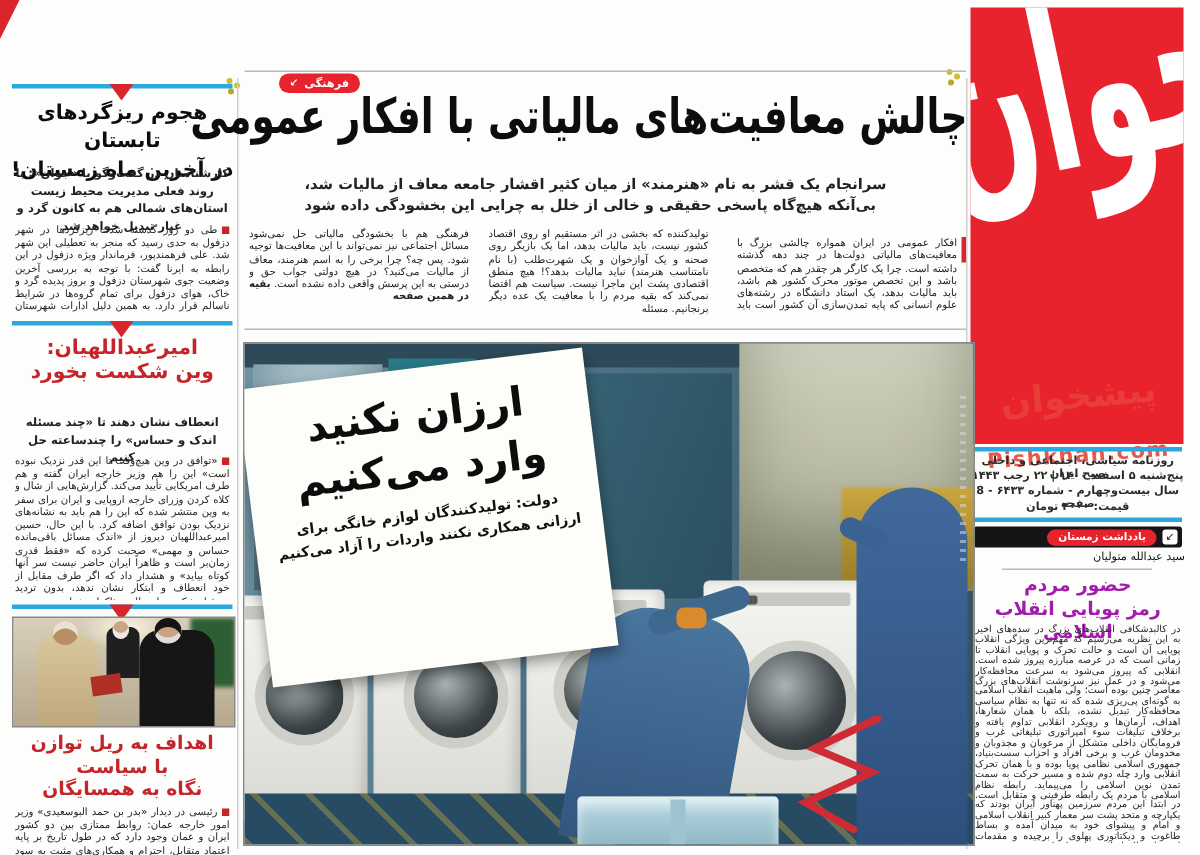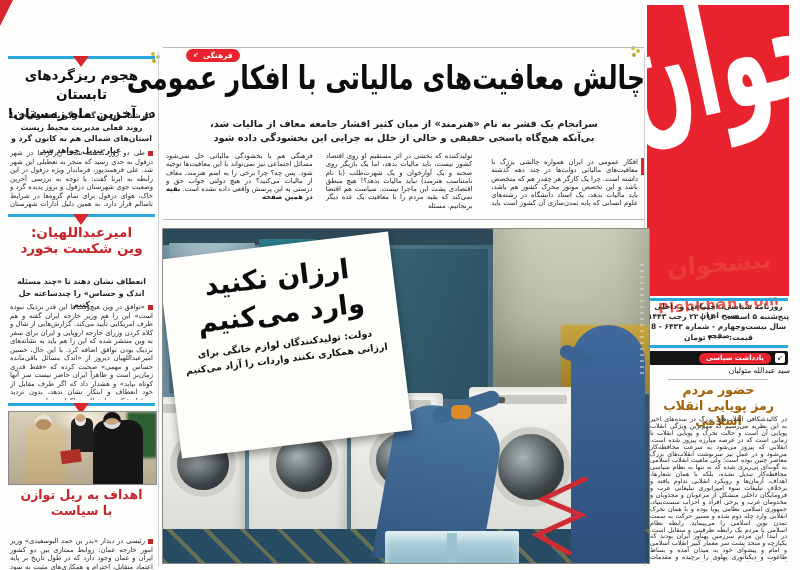--- a/index.html
+++ b/index.html
@@ -24,30 +24,30 @@
          transform:rotate(-4deg);text-align:center;letter-spacing:1px;font-family:"DejaVu Sans",sans-serif;}
   .mast-line{left:647px;width:143px;text-align:center;font-size:7.5px;font-weight:bold;color:#2b2b2b;}
   .note-bar{left:649px;top:351px;width:139px;height:14px;background:#151515;border-radius:2px;
             display:flex;align-items:center;gap:4px;padding:0 3px;box-sizing:border-box;}
   .note-icon{width:10px;height:10px;background:#fff;border-radius:2px;color:#111;font-size:7px;
              line-height:10px;text-align:center;}
   .note-tag{background:#e8232e;color:#fff;font-size:7px;font-weight:bold;border-radius:6px;
             padding:1px 7px;line-height:9px;}
   .author{left:647px;top:366px;width:143px;text-align:right;font-size:7.5px;color:#111;}
   .note-head{left:645px;top:382px;width:147px;text-align:center;font-weight:bold;font-size:12.5px;
-             line-height:15.5px;color:#a16207;}
+             line-height:15.5px;color:#a21caf;}
   .note-body{left:650px;top:416px;width:137px;height:146px;font-size:6.4px;line-height:6.9px;color:#222;}
   
   .kicker{left:186px;top:49px;height:13px;background:#e8232e;border-radius:7px;display:flex;
           align-items:center;gap:4px;padding:0 7px;color:#fff;font-size:7.5px;font-weight:bold;line-height:13px;}
   .ydots{position:absolute;width:4px;height:4px;border-radius:50%;background:#cdbd35;
          box-shadow:5px 3px 0 #cdbd35,1px 7px 0 #b9a82c;}
   .main-head{left:163px;top:63px;width:482px;text-align:center;font-weight:bold;font-size:25px;
              color:#0d0d0d;white-space:nowrap;transform:scale(1,1.3);transform-origin:50% 50%;}
-  .sub-head{left:203px;top:117px;width:402px;text-align:center;font-weight:bold;font-size:9.8px;
+  .sub-head{left:203px;top:117px;width:402px;text-align:left;font-weight:bold;font-size:9.8px;
             line-height:14px;color:#222;}
   .cols{left:166px;top:152px;width:478px;height:62px;display:flex;gap:13px;}
   .col{flex:1;font-size:6.8px;line-height:8.3px;color:#222;}
   
   .photo{left:162px;top:228px;width:486px;height:334px;border:1px solid #8a8a8a;overflow:hidden;
          background:linear-gradient(100deg,#6f93a3,#4f7487 40%,#3f6173 75%,#35505e);}
   .machine{position:absolute;background:linear-gradient(#f5f5f2,#d9d9d4);border-radius:4px;
            box-shadow:inset -4px 0 8px rgba(0,0,0,.15);}
   .door{position:absolute;border-radius:50%;border:7px solid #cfcfc9;
         background:radial-gradient(circle at 38% 35%,#aab4b6,#3c4346 62%,#22282a);}
@@ -90,21 +90,21 @@
 
   <div class="bluerule" style="left:649px;top:298px;width:139px;"></div>
   <div class="abs mast-line" style="top:302px;">روزنامه سیاسی، اجتماعی و داخلی صبح ایران</div>
   <div class="abs mast-line" style="top:312px;">پنج‌شنبه ۵ اسفند ۱۴۰۰ | ۲۲ رجب ۱۴۴۳</div>
   <div class="abs mast-line" style="top:322px;">سال بیست‌وچهارم - شماره ۶۴۳۳ - 8 صفحه</div>
   <div class="abs mast-line" style="top:333px;">قیمت: ۲۰۰۰ تومان</div>
   <div class="bluerule" style="left:649px;top:345px;width:139px;"></div>
 
   <div class="note-bar abs">
     <span class="note-icon">↙</span>
-    <span class="note-tag">یادداشت سیاسی</span>
+    <span class="note-tag">یادداشت زمستان</span>
   </div>
   <div class="abs author">سید عبدالله متولیان</div>
   <div class="hrule" style="left:668px;top:379px;width:100px;"></div>
   <div class="abs note-head">
     <div>حضور مردم</div>
     <div>رمز پویایی انقلاب اسلامی</div>
   </div>
   <div class="abs note-body just">
     <span>در کالبدشکافی انقلاب‌های بزرگ در سده‌های اخیر به این نظریه می‌رسیم که مهم‌ترین ویژگی انقلاب پویایی آن است و حالت تحرک و پویایی انقلاب تا زمانی است که در عرصه مبارزه پیروز شده است. انقلابی که پیروز می‌شود به سرعت محافظه‌کار می‌شود و در عمل نیز سرنوشت انقلاب‌های بزرگ معاصر چنین بوده است؛ ولی ماهیت انقلاب اسلامی به گونه‌ای پی‌ریزی شده که نه تنها به نظام سیاسی محافظه‌کار تبدیل نشده، بلکه با همان شعارها، اهداف، آرمان‌ها و رویکرد انقلابی تداوم یافته و برخلاف تبلیغات سوء امپراتوری تبلیغاتی غرب و فرومایگان داخلی متشکل از مرعوبان و مجذوبان و مخدومان غرب و برخی افراد و احزاب سست‌بنیاد، جمهوری اسلامی نظامی پویا بوده و با همان تحرک انقلابی وارد چله دوم شده و مسیر حرکت به سمت تمدن نوین اسلامی را می‌پیماید. رابطه نظام اسلامی با مردم یک رابطه طرفینی و متقابل است. در ابتدا این مردم سرزمین پهناور ایران بودند که یکپارچه و متحد پشت سر معمار کبیر انقلاب اسلامی و امام و پیشوای خود به میدان آمده و بساط طاغوت و دیکتاتوری پهلوی را برچیده و مقدمات استقرار نظام اسلامی را مهیا ساختند.</span>
     <b>صفحه ۲</b>
@@ -212,18 +212,19 @@
     <div class="abs" style="left:66px;top:2px;width:11px;height:12px;border-radius:50%;background:#caa584;box-shadow:inset 0 -4px 0 #e8e8e8;"></div>
     <div class="abs" style="left:16px;top:12px;width:40px;height:60px;background:linear-gradient(#d8c69c,#bfa87a);border-radius:12px 12px 0 0;"></div>
     <div class="abs" style="left:26px;top:2px;width:17px;height:16px;border-radius:50%;background:#b98e63;box-shadow:inset 0 5px 0 #e9e2d2;"></div>
     <div class="abs" style="left:84px;top:8px;width:50px;height:64px;background:#161616;border-radius:14px 14px 0 0;"></div>
     <div class="abs" style="left:94px;top:0;width:18px;height:17px;border-radius:50%;background:#c9a27e;box-shadow:inset 0 6px 0 #141414, inset 0 -4px 0 #ddd;"></div>
     <div class="abs" style="left:52px;top:38px;width:20px;height:13px;background:#b03028;transform:rotate(-8deg);"></div>
   </div>
   <div class="abs lc-head red" style="top:487px;font-size:12.5px;line-height:15.5px;">
     <div>اهداف به ریل توازن</div>
     <div>با سیاست</div>
+    <div>نگاه به همسایگان</div>
   </div>
   <div class="abs lc-body just" style="top:537px;height:33px;">
     <span class="bullet"></span><span>رئیسی در دیدار «بدر بن حمد البوسعیدی» وزیر امور خارجه عمان: روابط ممتازی بین دو کشور ایران و عمان وجود دارد که در طول تاریخ بر پایه اعتماد متقابل، احترام و همکاری‌های مثبت به سود امنیت منطقه و جهان بوده</span>
   </div>
 
 </div>
 
 </body></html>

